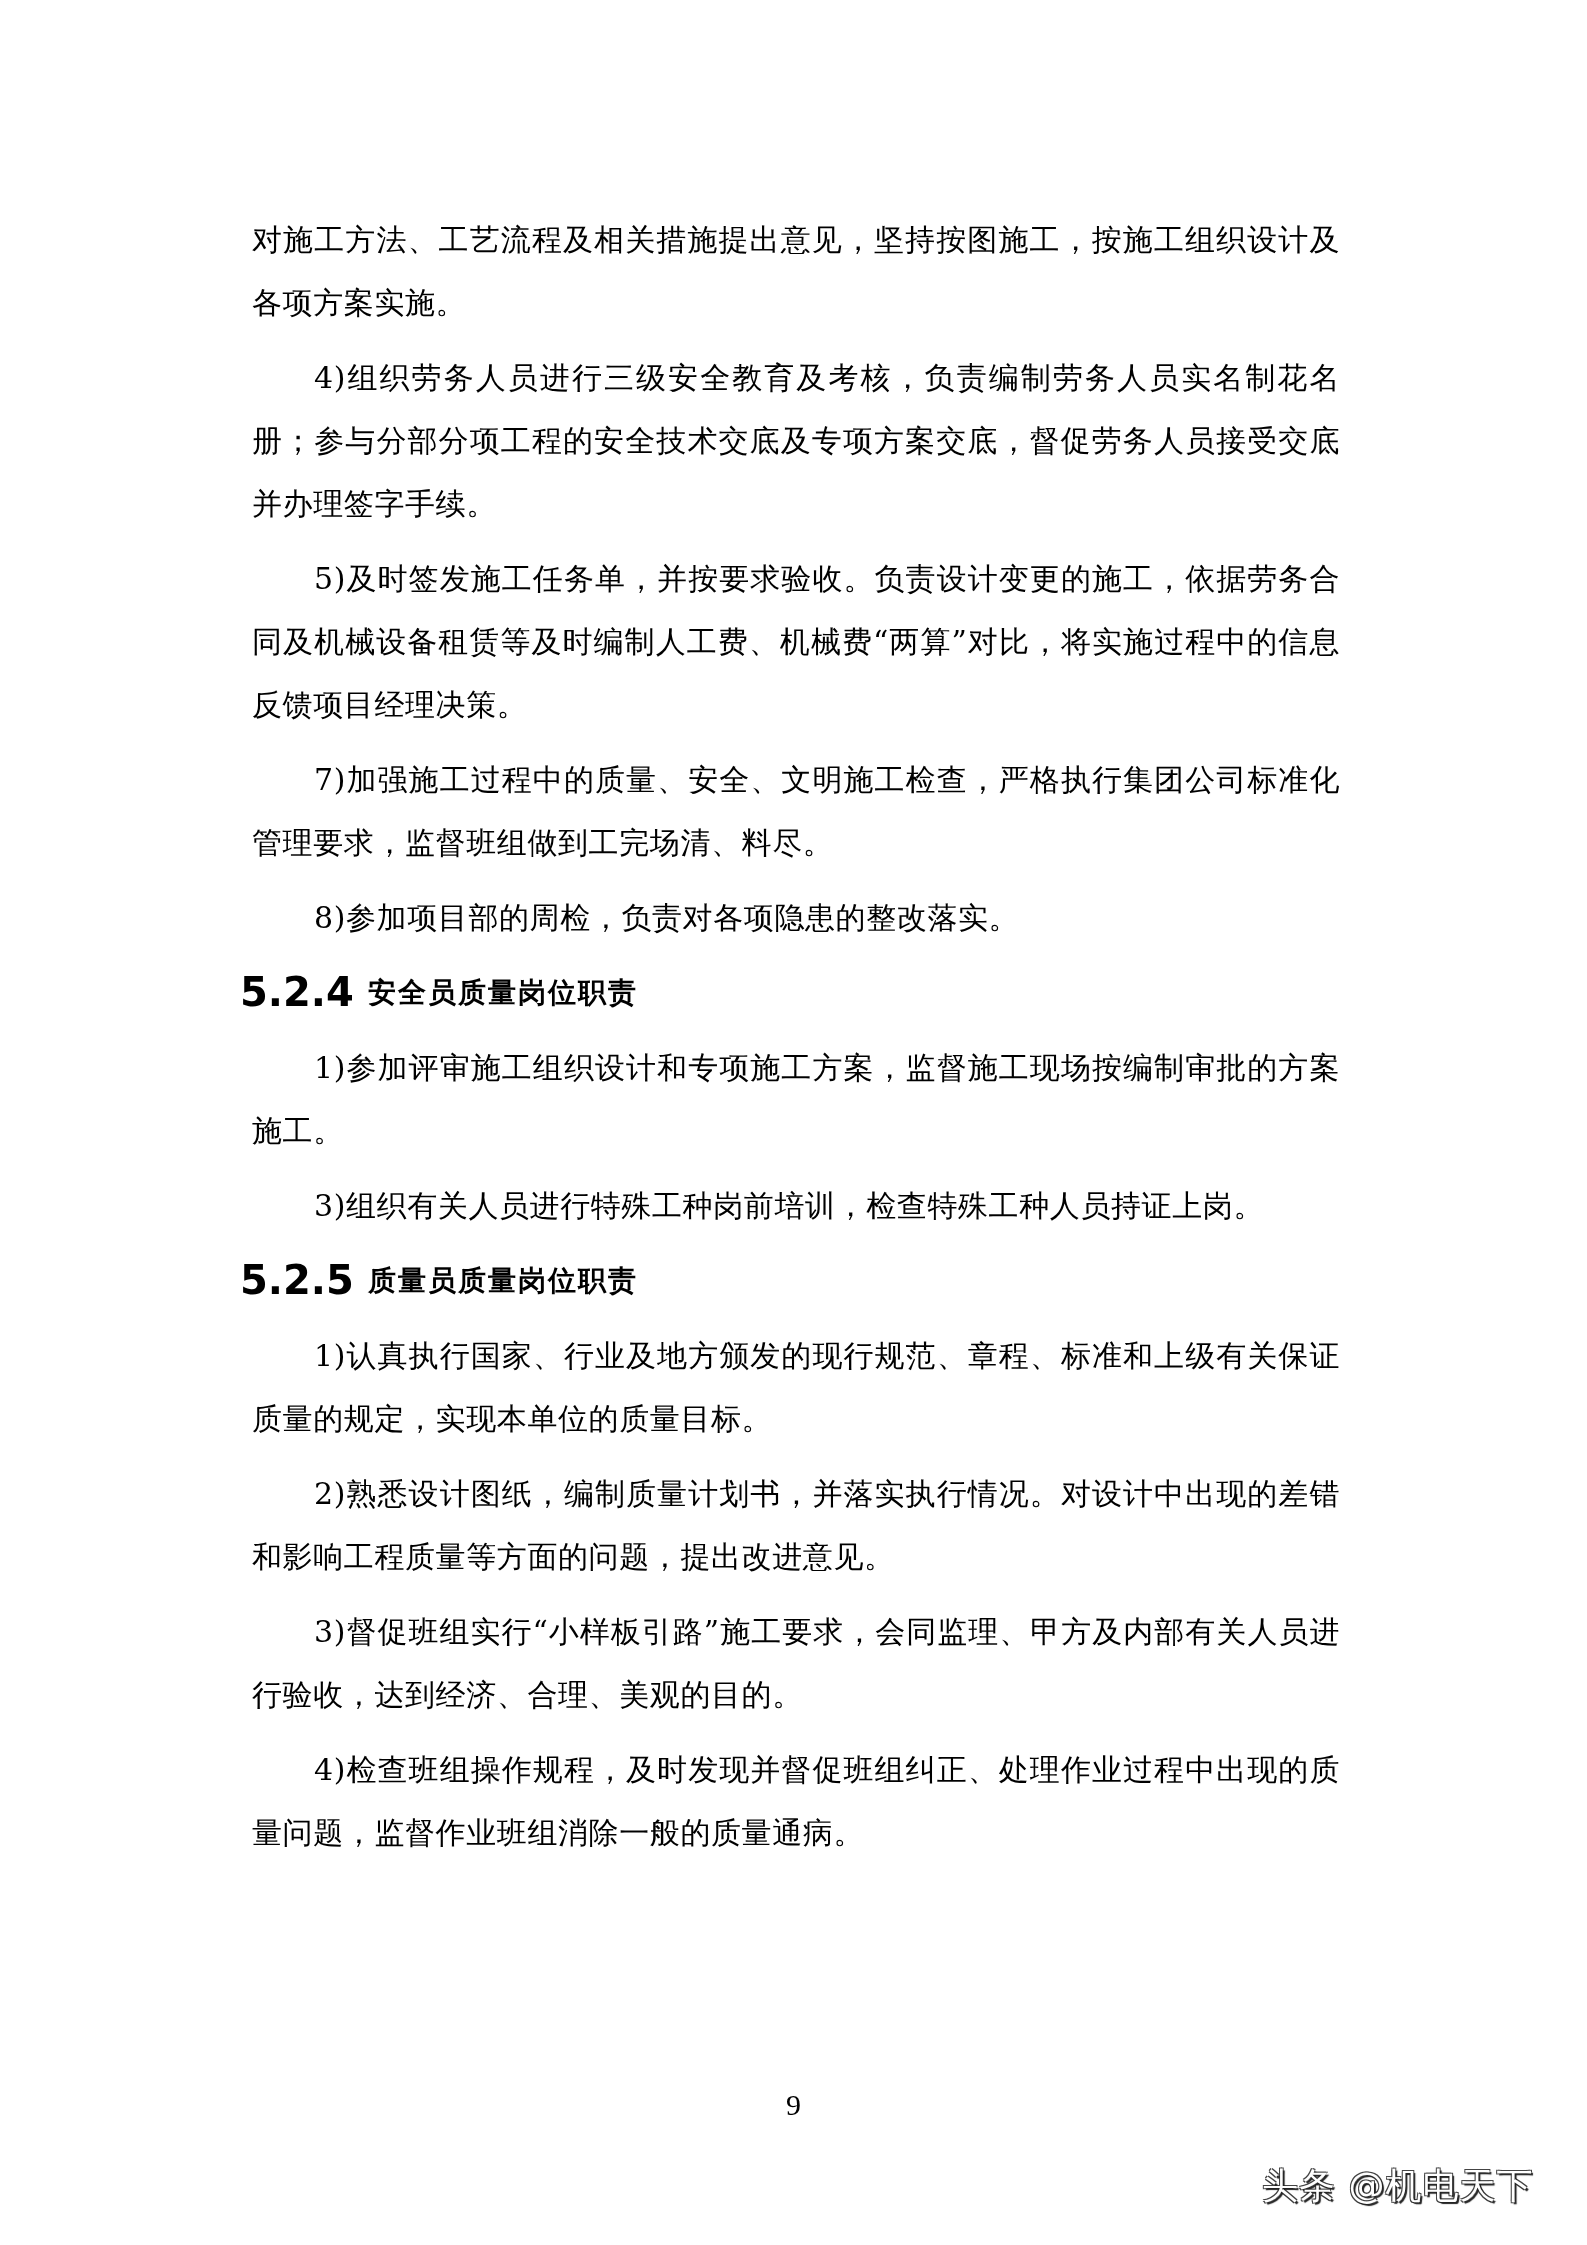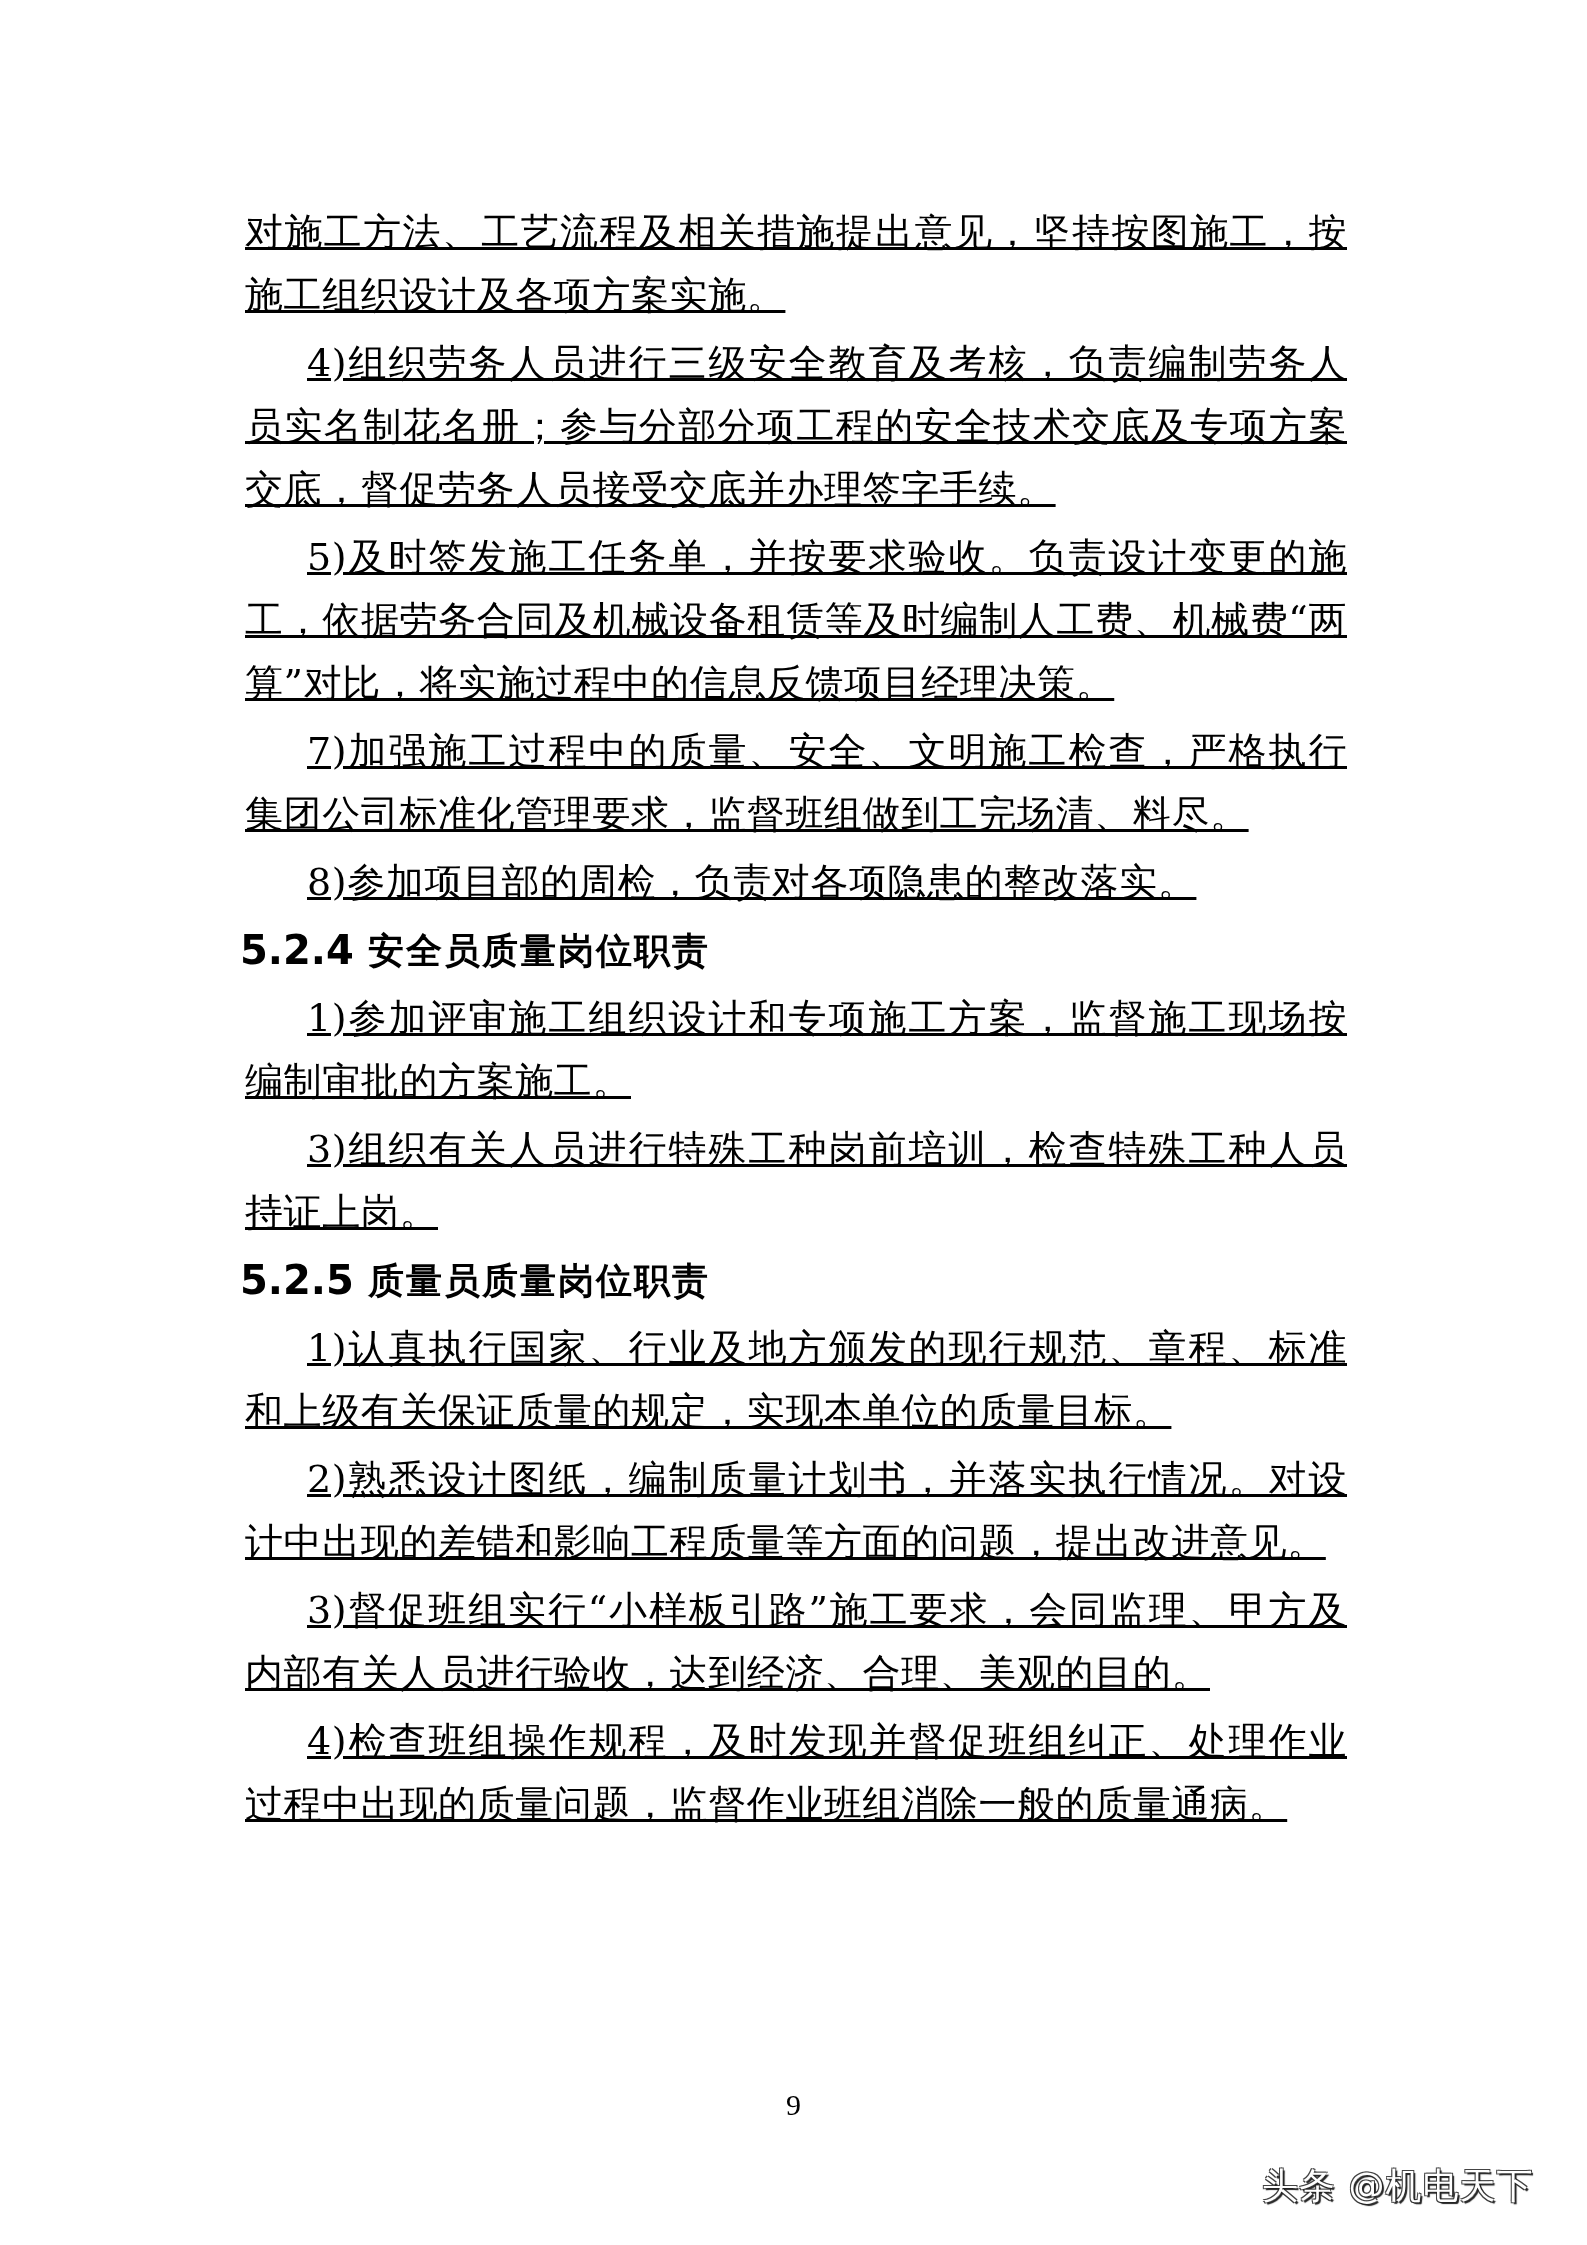--- a/index.html
+++ b/index.html
@@ -15,49 +15,48 @@
     font-family: "DejaVu Serif", "Liberation Serif", serif;
     color: #000000;
   }
   .page-body {
     position: absolute;
     left: 240px;
     top: 196px;
     width: 1112px;
   }
   .para {
-    margin: 5px;
-    font-size: 38px;
+    margin: 12px;
+    font-size: 30px;
     line-height: 63px;
     text-align: justify;
     text-align-last: left;
     letter-spacing: 0.6px;
     white-space: normal;
     word-break: break-all;
-    text-decoration: underline;
   }
   .para.indent {
     text-indent: 62px;
   }
   .heading {
     margin: 0;
     height: 63px;
     line-height: 63px;
     font-size: 30px;
     display: flex;
     align-items: center;
   }
   .heading .num {
     font-family: "DejaVu Sans", "Liberation Sans", sans-serif;
     font-weight: bold;
     font-size: 40px;
     margin-right: 14px;
   }
   .heading .title {
-    font-size: 36px;
+    font-size: 28px;
     letter-spacing: 2px;
   }
   .page-number {
     position: absolute;
     left: 0;
     width: 1587px;
     top: 2088px;
     text-align: center;
     font-family: "Liberation Serif", serif;
     font-size: 30px;

